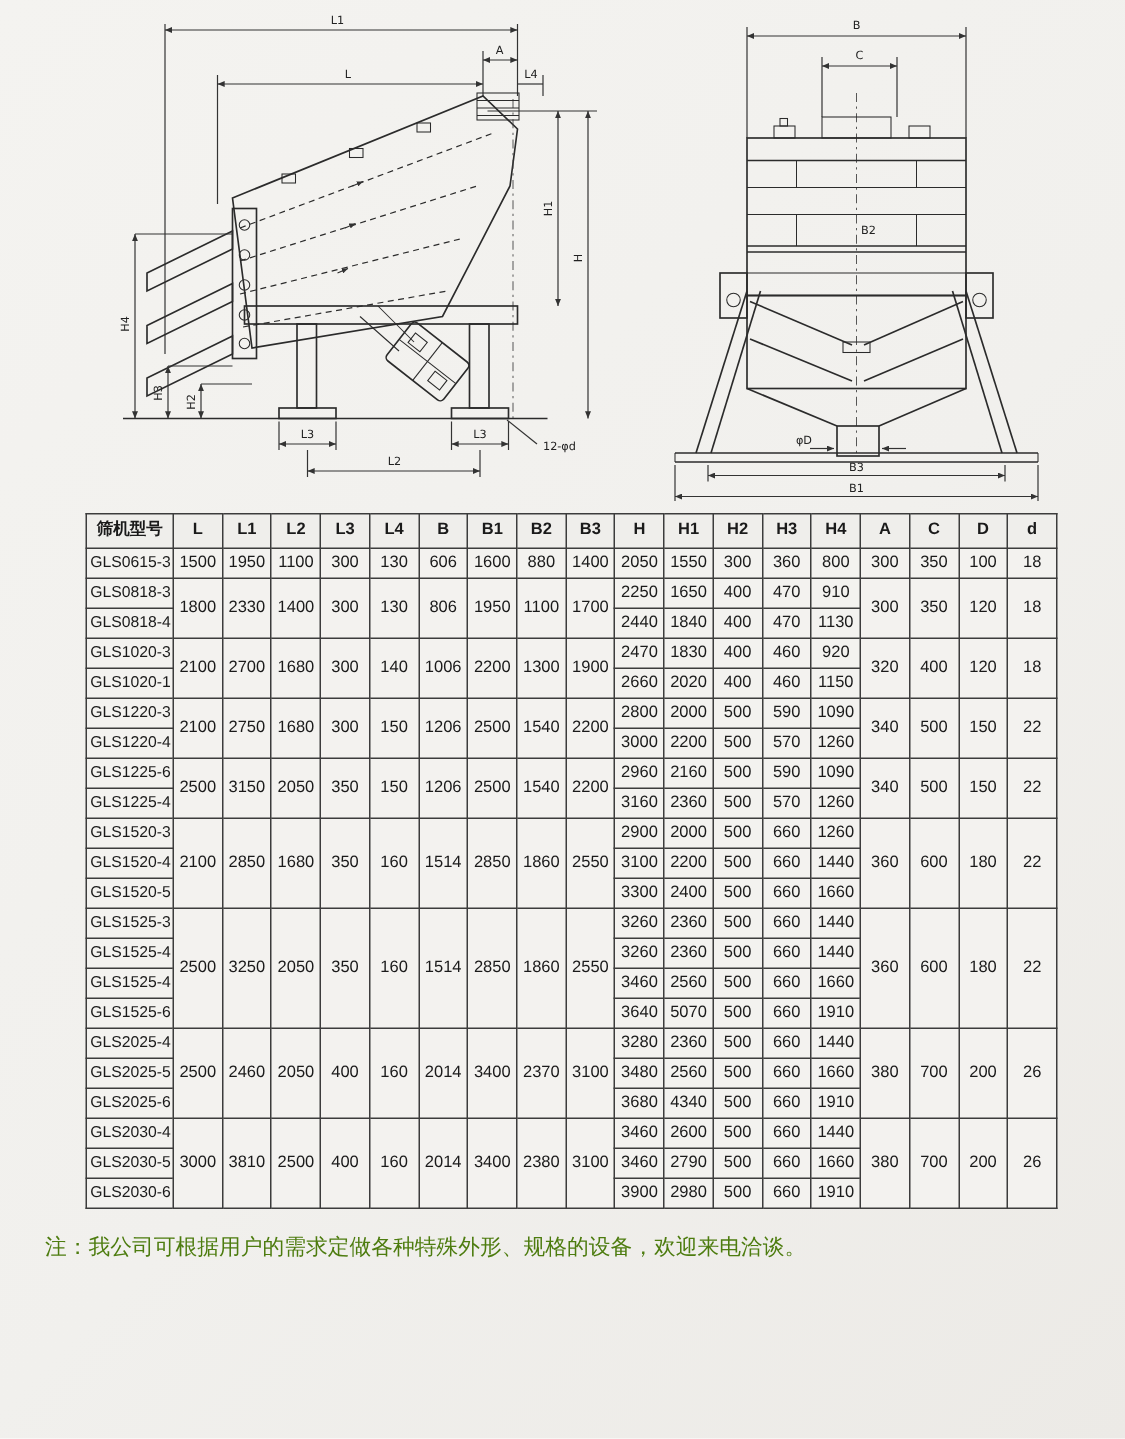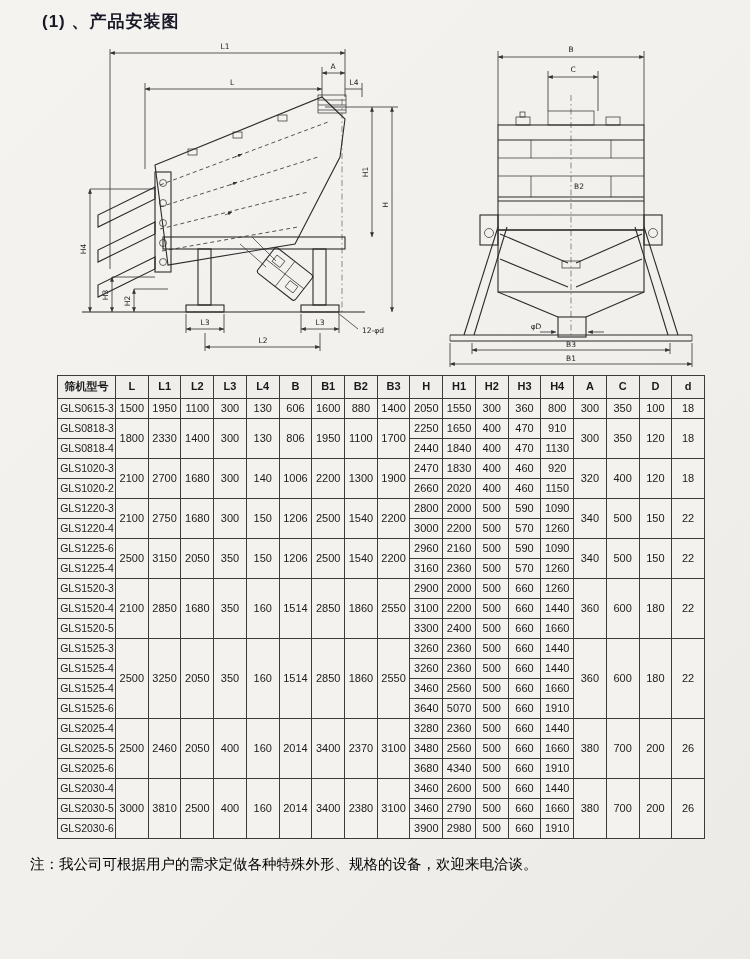--- a/index.html
+++ b/index.html
@@ -35,29 +35,28 @@
   table.dims th,table.dims td{
     border:1px solid #3c3c3c;text-align:center;vertical-align:middle;
     padding:0 1px;height:19px;line-height:1.05;overflow:hidden;white-space:nowrap;
     background:#f3f2ef;
   }
   table.dims th{font-weight:bold;height:22px;background:#efeeeb;}
   table.dims td.model-col{text-align:center;padding-left:2px;font-size:10.5px;}
   .note{
     margin:16px 0 0 30px;
     font-family:"Liberation Serif","DejaVu Serif",serif;
-    font-size:14.5px;color:#000000;
+    font-size:14.5px;color:#4d7c0f;
   }
 </style>
 </head>
 <body>
 
 <div class="page">
 
-  <h2 class="section-title">(1) 、产品安装图</h2>
 
   <div class="diagrams">
 
     <svg width="370" height="332" viewBox="0 0 370 332">
       <defs>
         <marker id="arL" markerWidth="7" markerHeight="5" refX="6" refY="2.5" orient="auto-start-reverse">
           <path d="M0,0 L6,2.5 L0,5 z" fill="#333"></path>
         </marker>
       </defs>
 
@@ -348,21 +347,21 @@
             <td>1830</td>
             <td>400</td>
             <td>460</td>
             <td>920</td>
             <td rowspan="2">320</td>
             <td rowspan="2">400</td>
             <td rowspan="2">120</td>
             <td rowspan="2">18</td>
           </tr>
           <tr>
-            <td class="model-col">GLS1020-2</td>
+            <td class="model-col">GLS1020-1</td>
             <td>2660</td>
             <td>2020</td>
             <td>400</td>
             <td>460</td>
             <td>1150</td>
           </tr>
           <tr>
             <td class="model-col">GLS1220-3</td>
             <td rowspan="2">2100</td>
             <td rowspan="2">2750</td>

